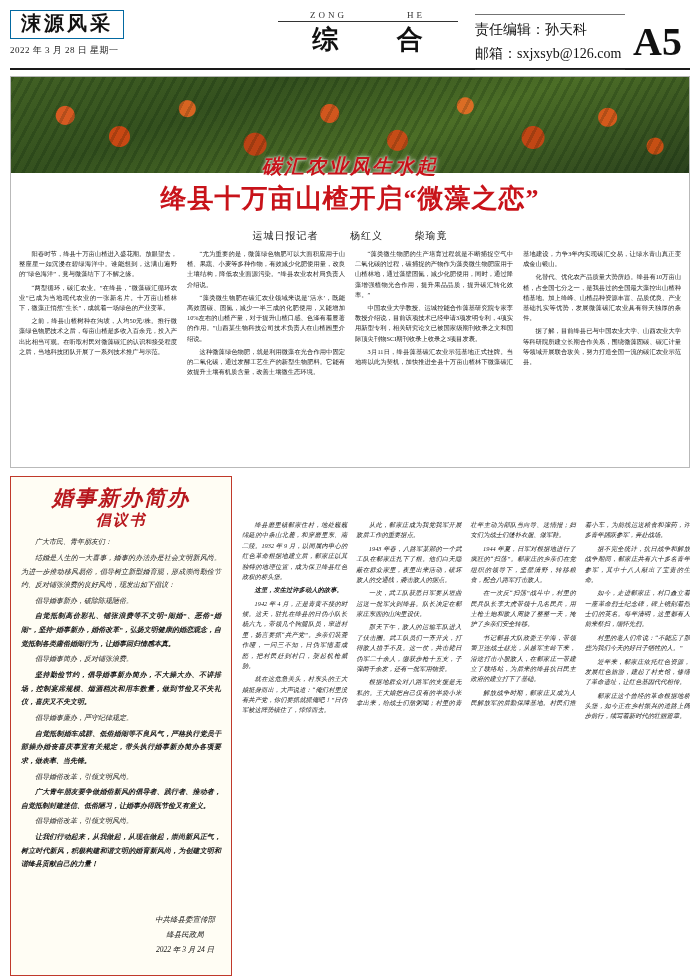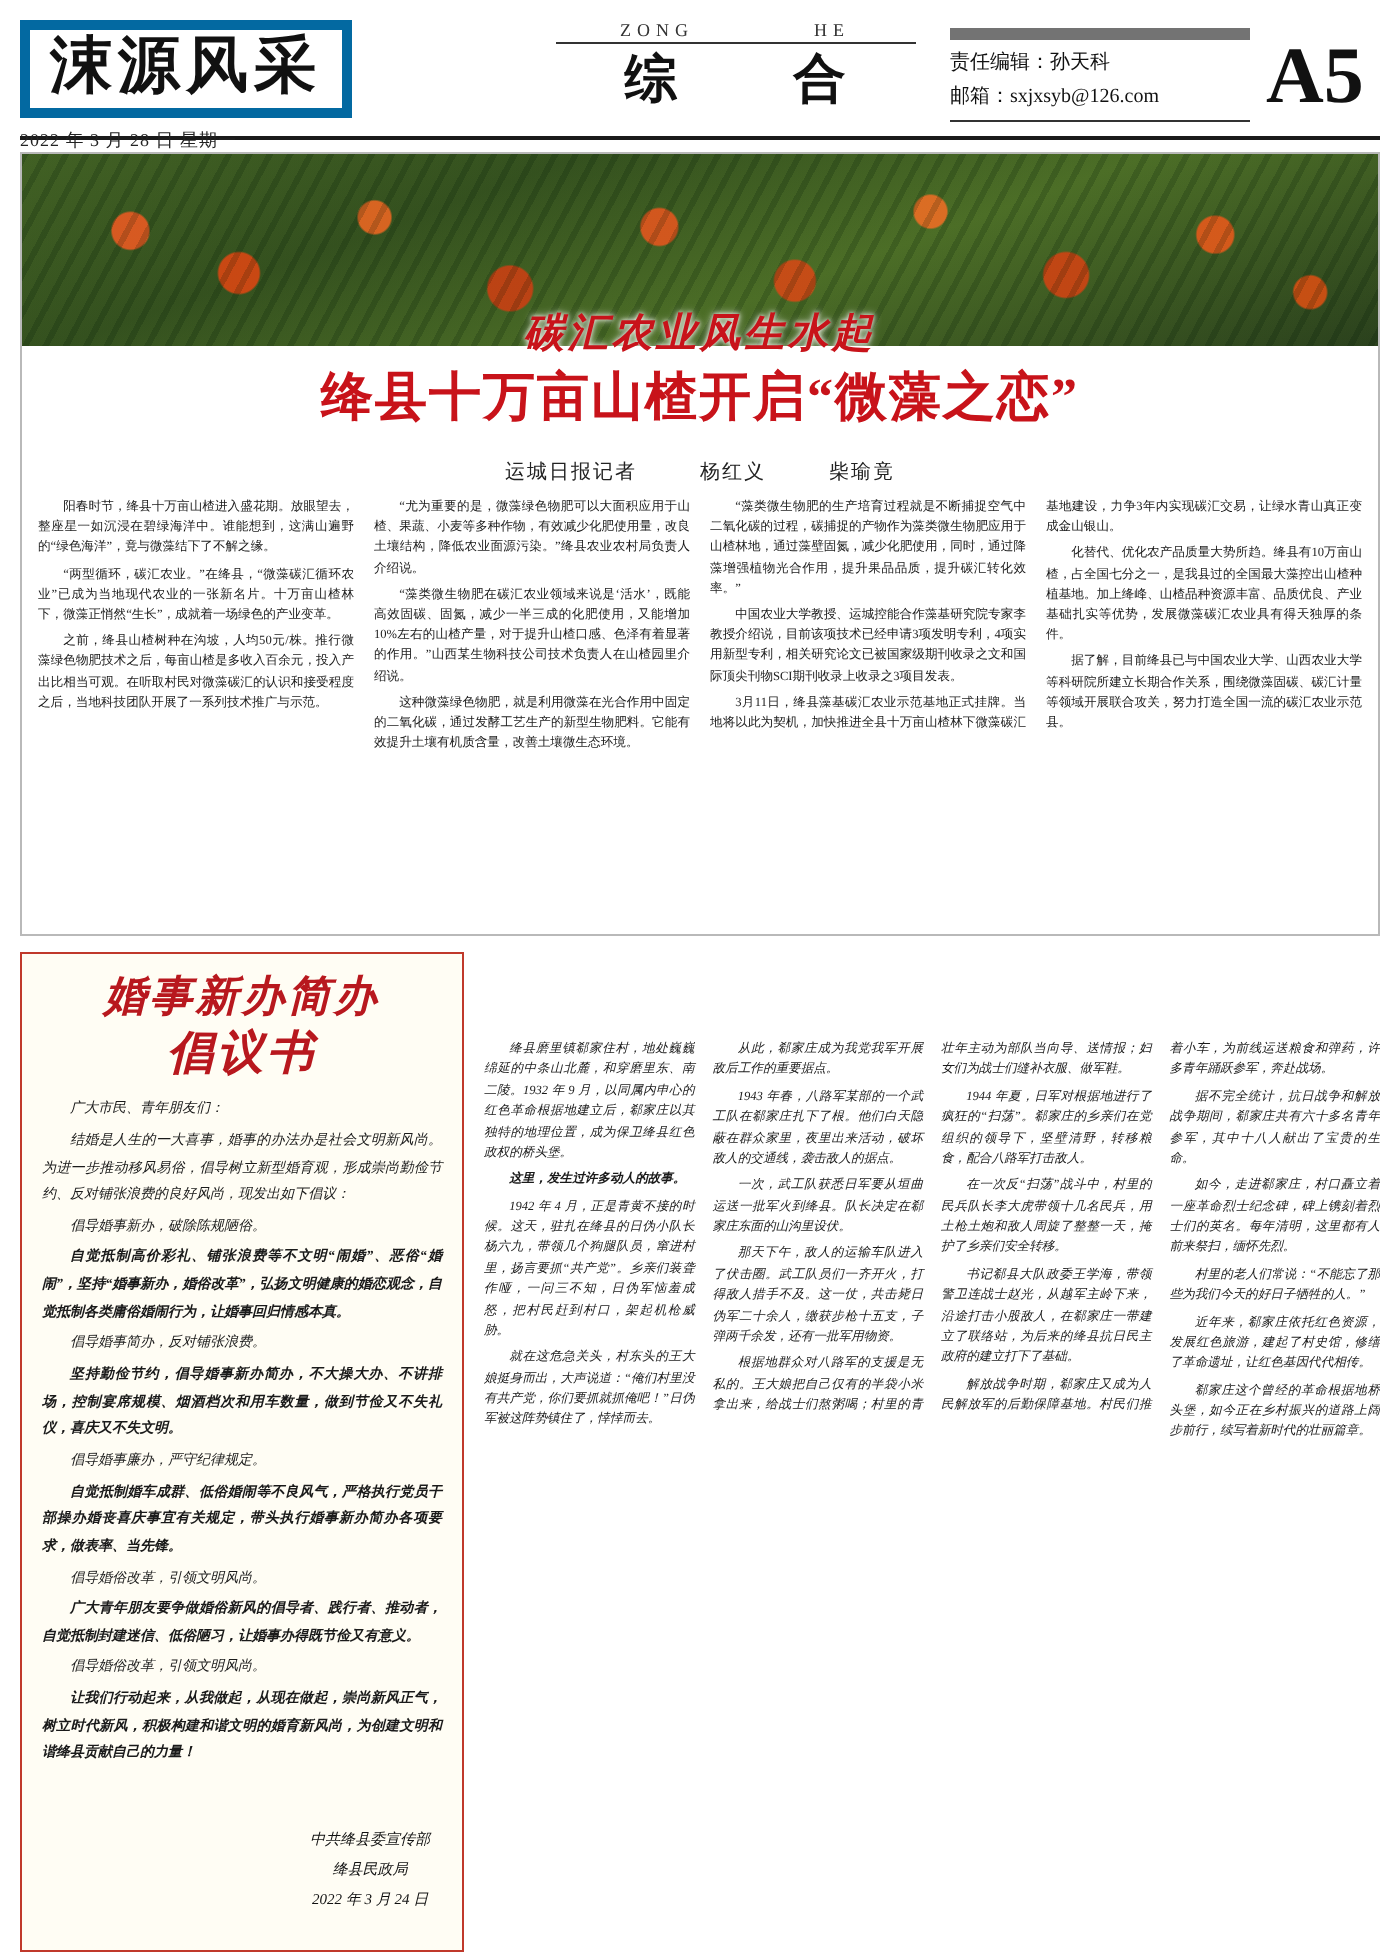--- a/index.html
+++ b/index.html
@@ -25,24 +25,24 @@
     display: flex;
     align-items: flex-start;
   }
   .masthead-left {
     width: 250px;
     padding-top: 2px;
   }
   .paper-name {
     font-family: "Liberation Serif", serif;
     font-weight: bold;
-    font-size: 31px;
+    font-size: 20px;
     letter-spacing: 3px;
     color: #111;
-    border: 5px solid #0369a1;
+    border: 1px solid #0369a1;
     display: inline-block;
     padding: 2px 10px 4px 10px;
     line-height: 1.05;
   }
   .paper-date {
     font-size: 9px;
     margin-top: 5px;
     color: #222;
     letter-spacing: 0.5px;
   }
@@ -76,23 +76,23 @@
   }
   .masthead-right {
     width: 215px;
     text-align: left;
     padding-top: 6px;
     display: flex;
     align-items: center;
     gap: 8px;
   }
   .editor-lines {
-    font-size: 10px;
+    font-size: 14px;
     line-height: 1.7;
-    border-top: 6px solid #737373;
+    border-top: 1px solid #737373;
     border-bottom: 1px solid #333;
     padding: 3px 0;
     width: 150px;
   }
   .page-no {
     font-size: 40px;
     font-weight: bold;
     font-family: "Liberation Serif", serif;
     color: #111;
     line-height: 0.9;
@@ -195,21 +195,21 @@
   .box-left .ttl1 {
     text-align: center;
     font-size: 21px;
     font-weight: bold;
     letter-spacing: 2px;
     color: #b8181e;
     line-height: 1.25;
   }
   .box-left .ttl2 {
     text-align: center;
-    font-size: 23px;
+    font-size: 15px;
     font-weight: bold;
     letter-spacing: 2px;
     color: #b8181e;
     margin-bottom: 6px;
   }
   .box-left .bodytext {
     font-size: 7px;
     line-height: 1.95;
     text-align: justify;
     color: #1a1a1a;

